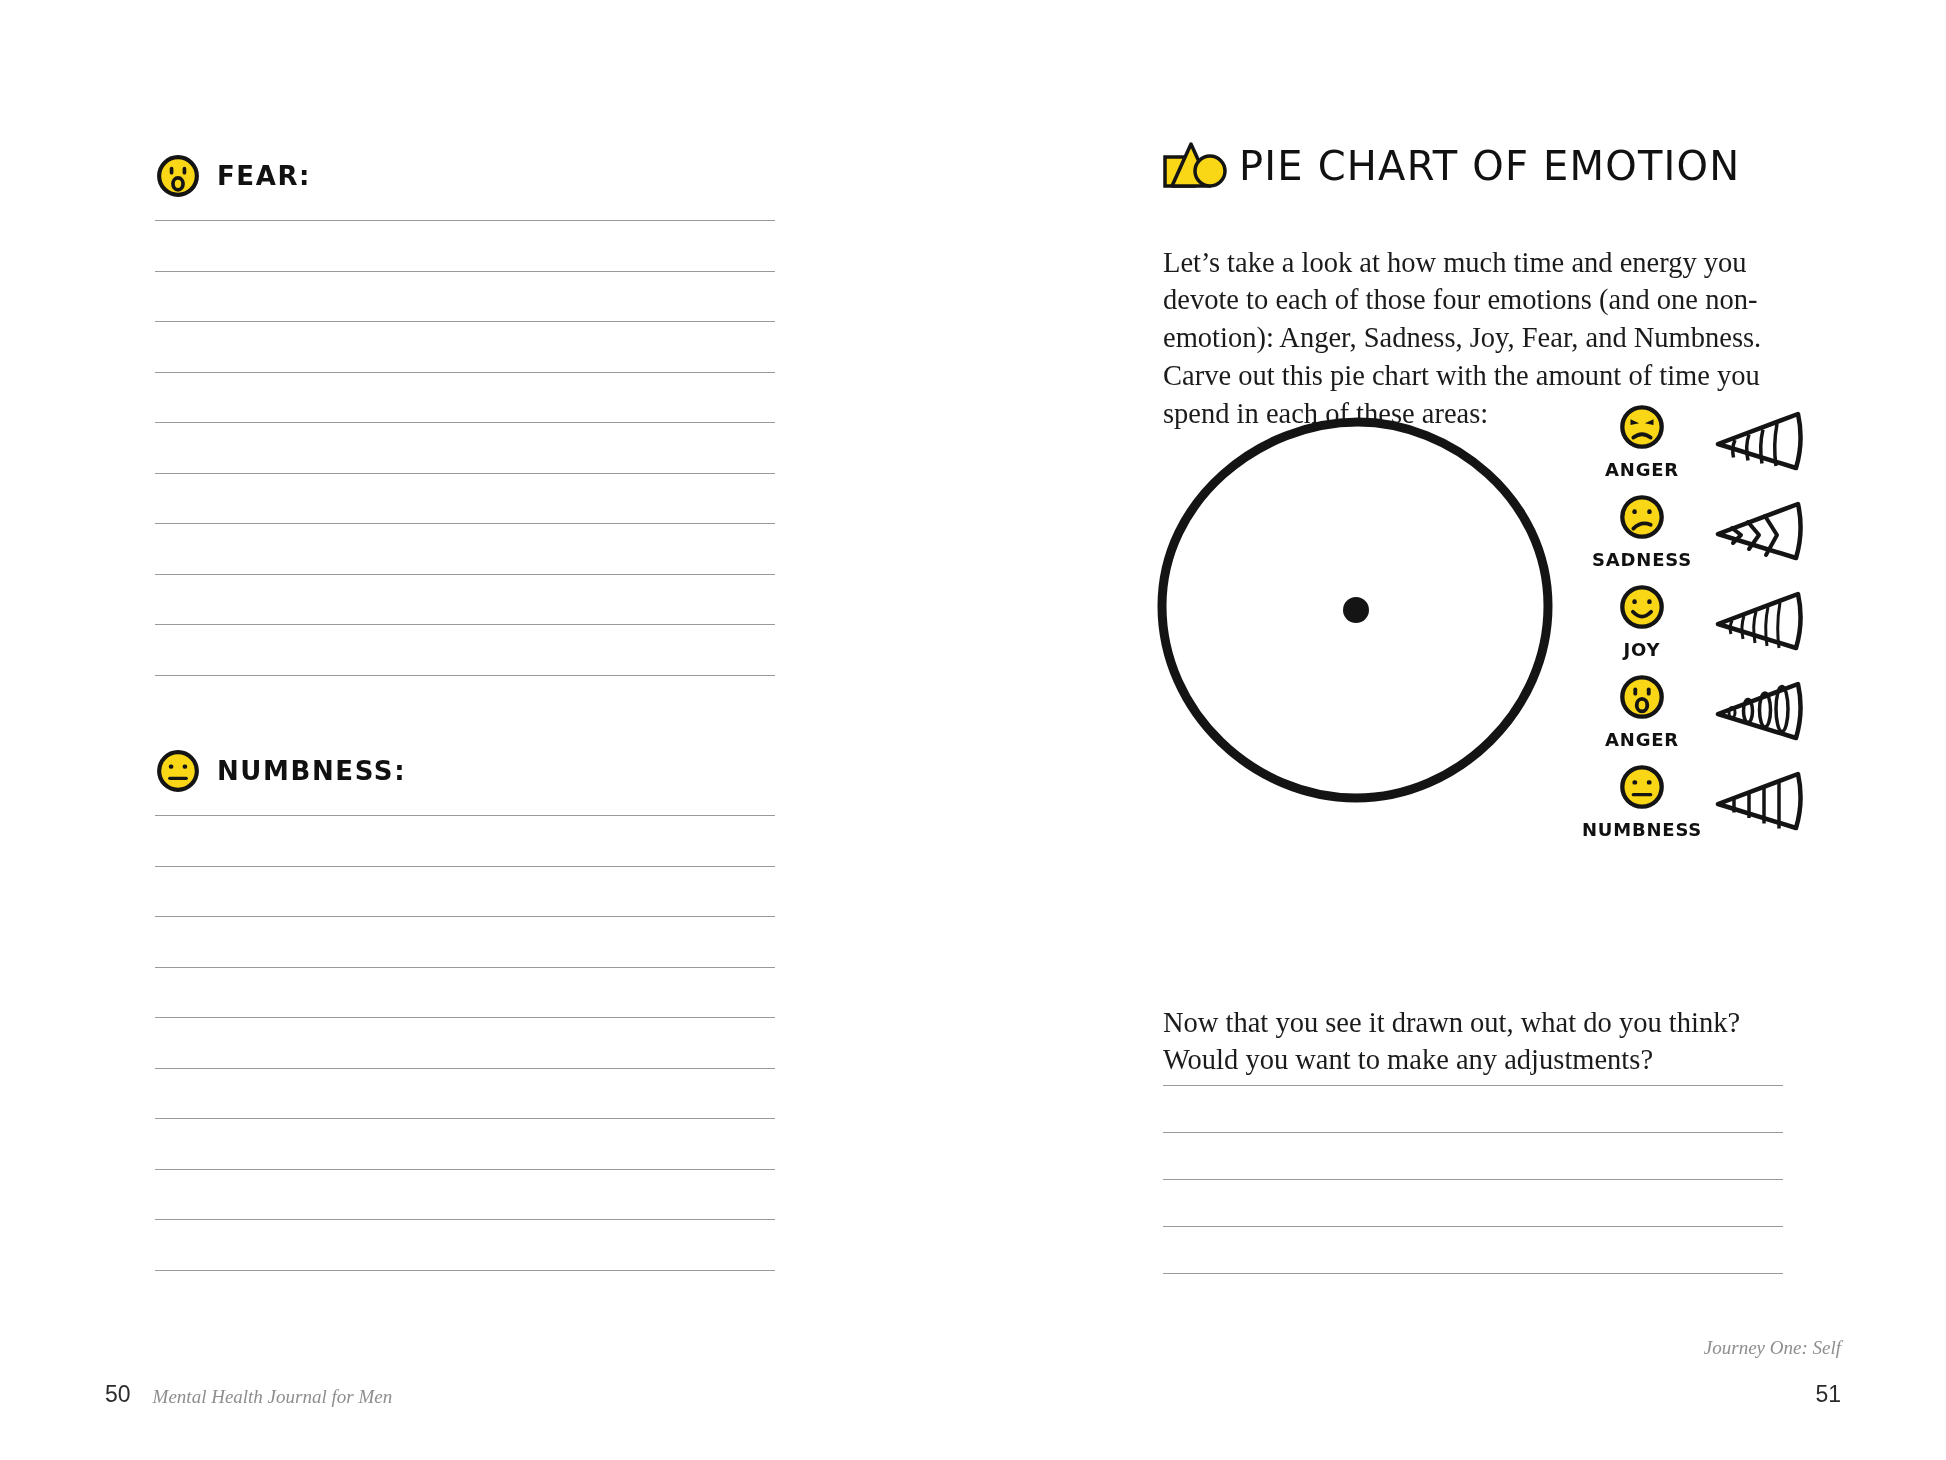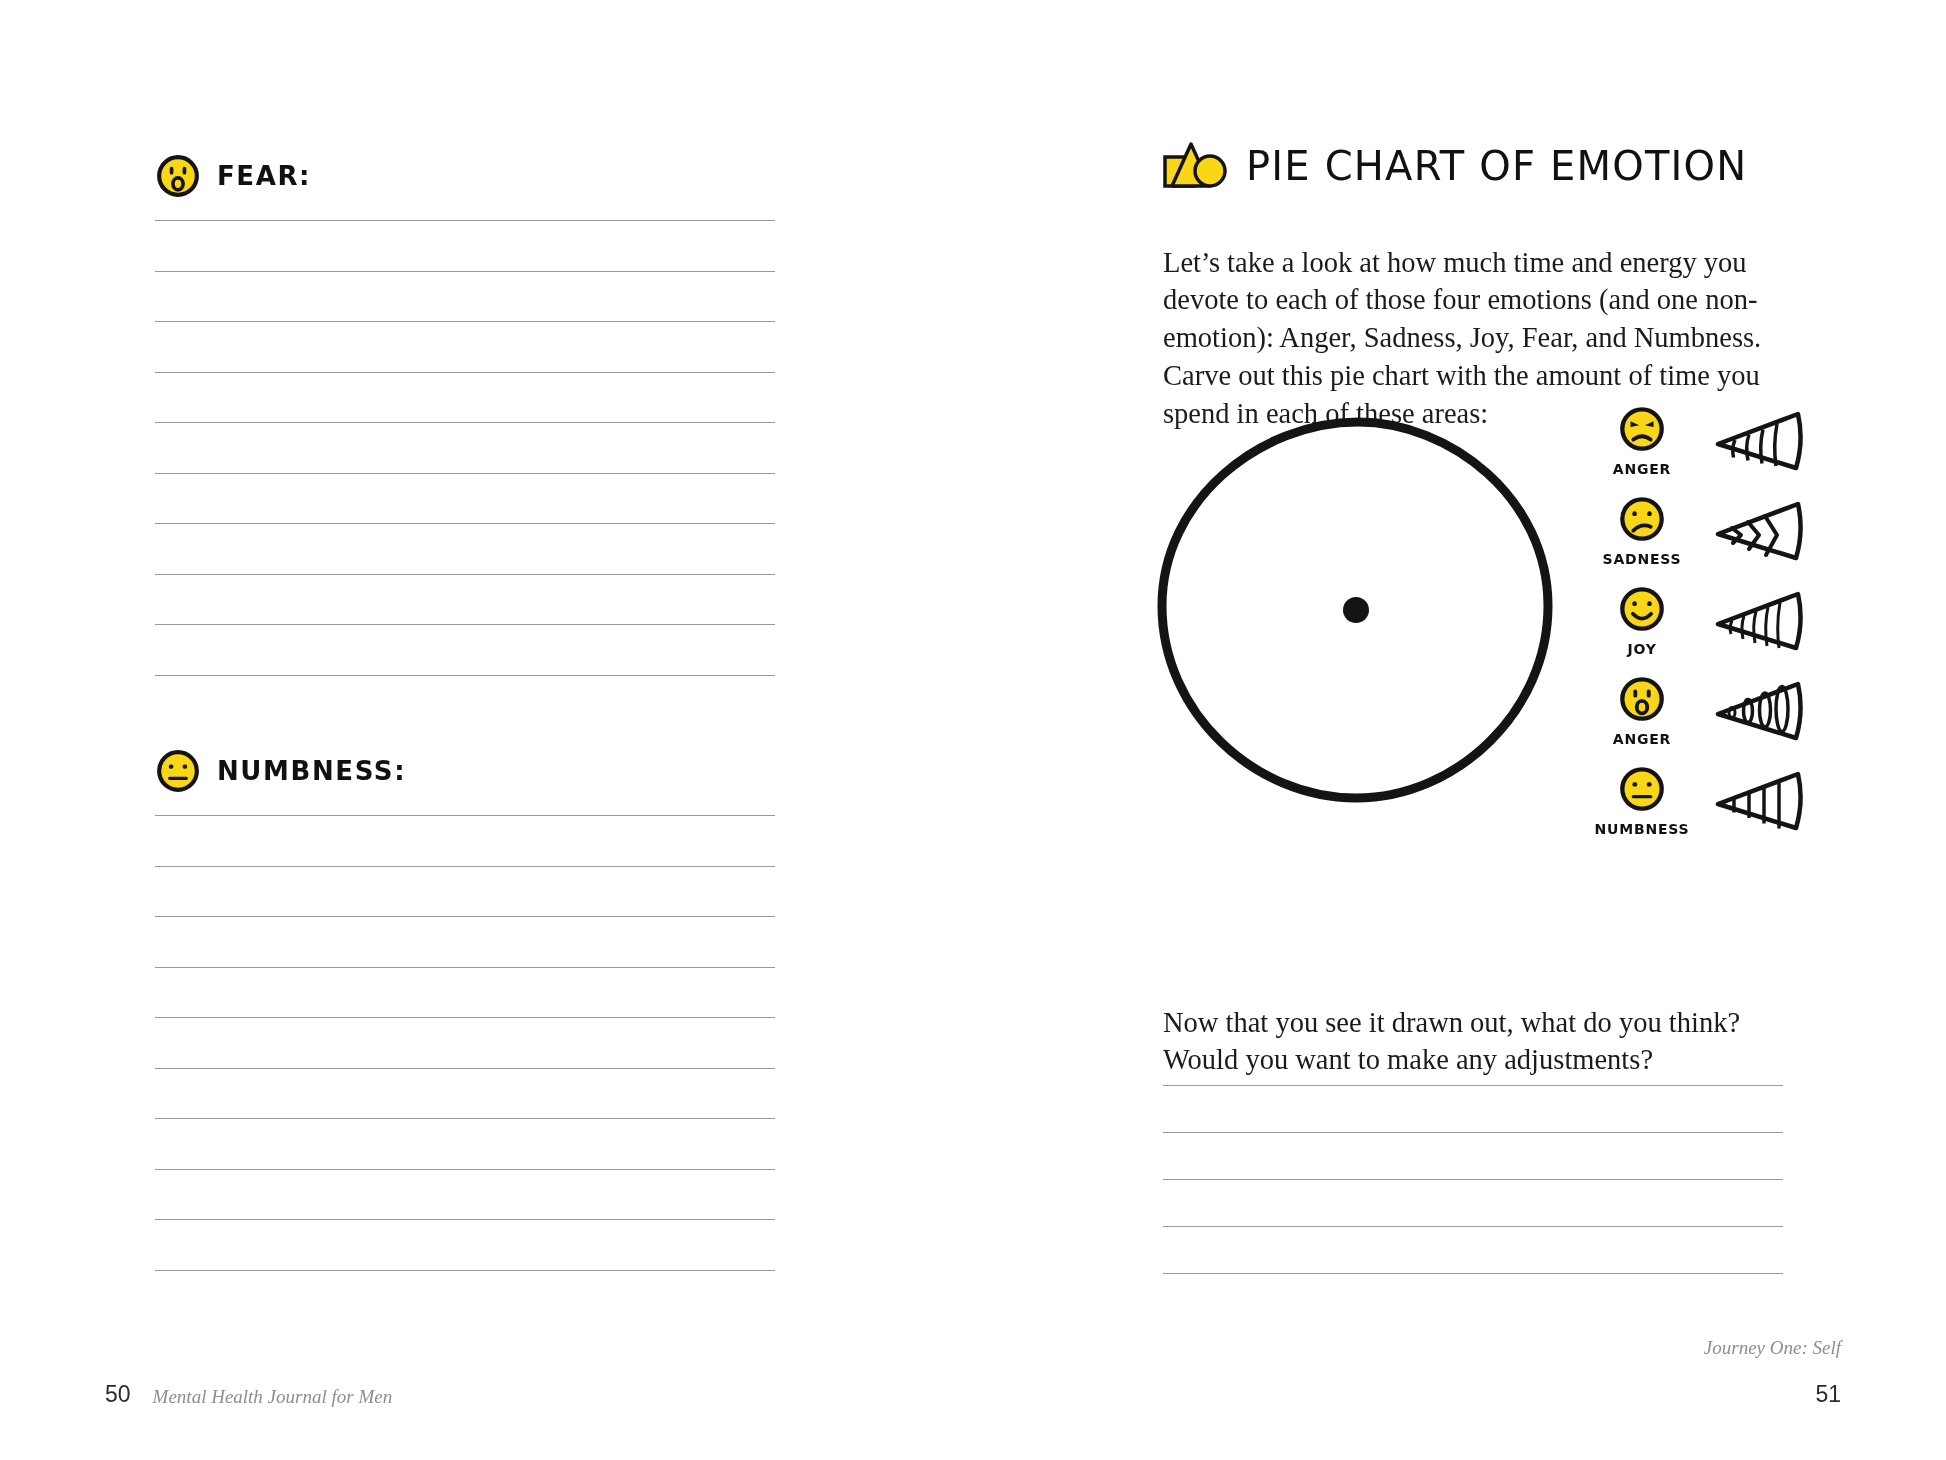--- a/index.html
+++ b/index.html
@@ -54,21 +54,21 @@
   .face { display: block; }
 
   
   .right-page { padding: 0; }
   .section-title-row {
     position: absolute;
     left: 189px;
     top: 140px;
     display: flex;
     align-items: center;
-    gap: 18px;
+    gap: 11px;
   }
   .section-title {
     font-family: "DejaVu Sans", sans-serif;
     font-weight: 400;
     font-size: 40px;
     letter-spacing: 1.2px;
     color: #111111;
     white-space: nowrap;
   }
   .body-copy {
@@ -111,21 +111,21 @@
   }
   .legend-left {
     display: flex;
     flex-direction: column;
     align-items: center;
     width: 118px;
   }
   .legend-label {
     font-family: "DejaVu Sans", sans-serif;
     font-weight: 700;
-    font-size: 14px;
+    font-size: 18px;
     letter-spacing: 0.8px;
     color: #111111;
     margin-top: 8px;
     white-space: nowrap;
   }
   .wedge { flex: none; }
 
   .answer-lines {
     position: absolute;
     left: 190px;

